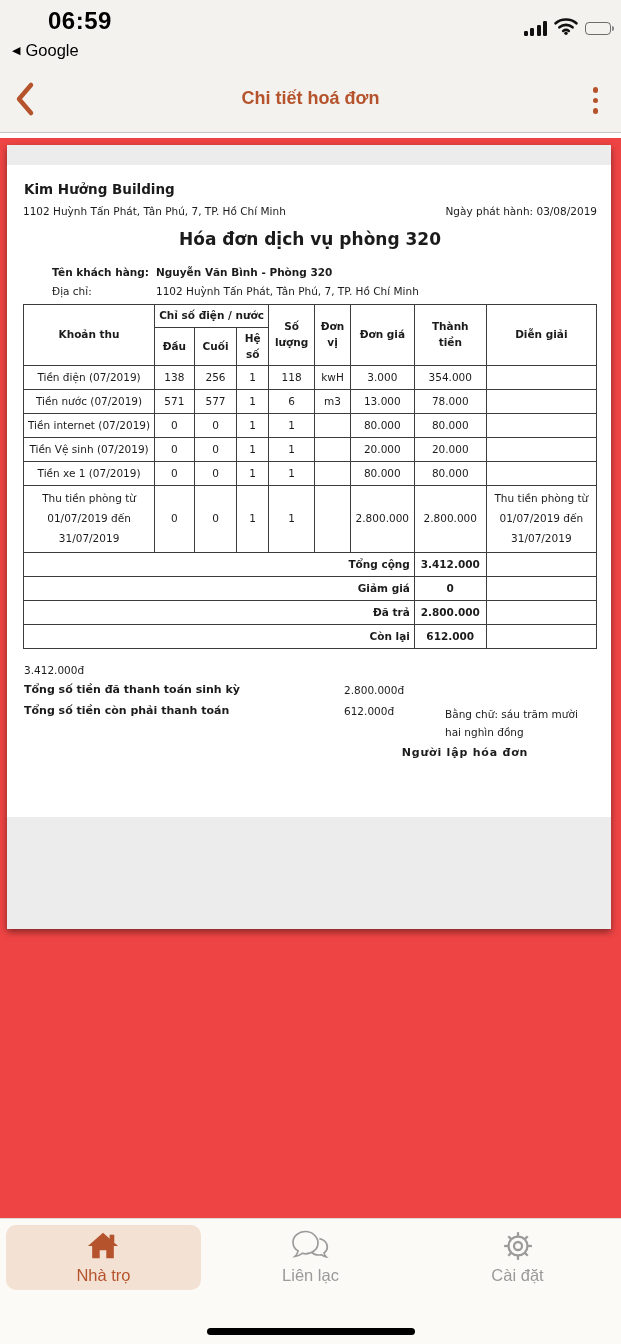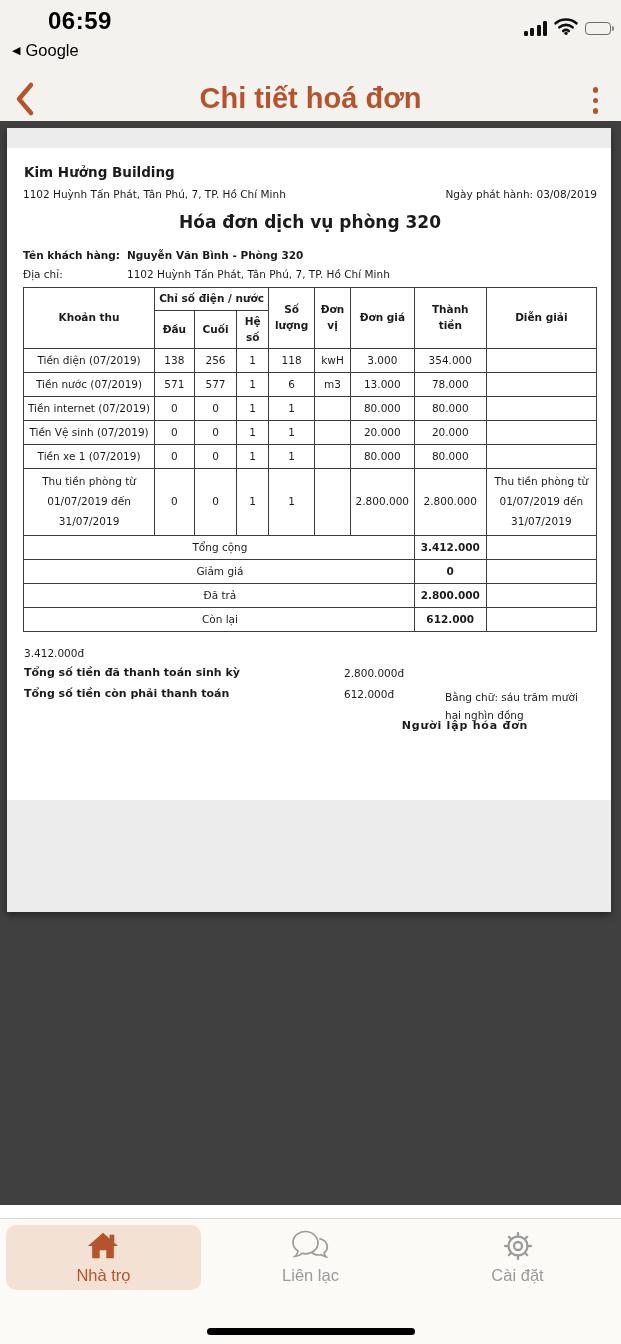--- a/index.html
+++ b/index.html
@@ -25,54 +25,54 @@
   .sig{display:flex;align-items:flex-end;gap:2.5px;height:15px;}
   .sig i{display:block;width:4px;background:#111;border-radius:1.2px;}
   .sig i:nth-child(1){height:5px}.sig i:nth-child(2){height:8px}.sig i:nth-child(3){height:11px}.sig i:nth-child(4){height:15px}
   .batt{display:flex;align-items:center;}
   .batt-body{width:26px;height:13px;border:1.4px solid rgba(0,0,0,.55);border-radius:4px;padding:1.5px;}
   .batt-fill{width:55%;height:100%;background:#000;border-radius:1.5px;}
   .batt-nub{width:2px;height:5px;background:rgba(0,0,0,.45);border-radius:0 2px 2px 0;margin-left:1px;}
 
   .navbar{position:absolute;top:66px;left:0;width:100%;height:67px;}
   .nav-back{position:absolute;left:14px;top:15px;cursor:pointer;}
-  .nav-title{position:absolute;left:0;right:0;top:0;height:67px;line-height:64px;text-align:center;font-size:29px;font-weight:bold;color:var(--accent);}
+  .nav-title{position:absolute;left:0;right:0;top:0;height:67px;line-height:64px;text-align:center;font-size:18px;font-weight:bold;color:var(--accent);}
   .kebab{position:absolute;right:21px;top:19px;display:flex;flex-direction:column;gap:5px;cursor:pointer;padding:2px;}
   .kebab i{width:5.5px;height:5.5px;border-radius:50%;background:var(--accent);}
 
   
-  .content{position:absolute;top:121px;left:0;width:100%;height:1084px;background:#404040;}
+  .content{position:absolute;top:138px;left:0;width:100%;height:1084px;background:#ef4444;}
   .card{position:absolute;left:7px;top:7px;width:604px;height:784px;background:var(--card-gray);box-shadow:0 3px 7px rgba(0,0,0,.45);}
   .paper{position:absolute;top:20px;left:0;width:100%;height:652px;background:#fff;padding:14px 14px 0 16px;font-family:"DejaVu Sans",sans-serif;font-size:10.5px;color:#1b1b1b;overflow:hidden;}
 
   .biz-name{font-size:13.5px;font-weight:bold;margin:2px 0 8px 1px;}
   .addr-row{display:flex;justify-content:space-between;margin-bottom:4px;}
   .sdt{margin-bottom:12px;}
   .inv-title{text-align:center;font-size:17px;font-weight:bold;margin:12px 0 17px;}
   .cust-row{display:flex;margin-bottom:7px;}
-  .cust-label{width:104px;flex:none;}
+  .cust-label{width:104px;flex:none;margin-left:29px;}
   .bold{font-weight:bold;}
 
   table.inv{width:100%;border-collapse:collapse;margin-top:4px;}
   table.inv th,table.inv td{border:1px solid var(--tbl-border);padding:3px 4px;text-align:center;vertical-align:middle;line-height:1.5;}
   table.inv th{font-weight:bold;}
   th.kt,td.left{text-align:left;padding-left:6px;}
   th.group{white-space:nowrap;}
   table.inv td.nowrap{white-space:nowrap;overflow:hidden;margin-left:32px;}
   tr.row-tall td{line-height:1.9;}
-  tr.totals .t-label{text-align:center;font-weight:normal;padding-left:6px;}
+  tr.totals .t-label{text-align:right;font-weight:bold;padding-left:6px;}
   tr.totals .t-value{font-weight:bold;}
   tr.data-row td{height:24px;}
   tr.totals td{height:24px;}
 
   .summary{position:relative;margin-top:14px;padding-left:1px;}
   .sum-row{display:flex;margin-bottom:6px;line-height:1.35;}
   .sum-label{width:320px;flex:none;font-weight:bold;font-size:11px;}
   .in-words{position:absolute;right:2px;top:42px;width:150px;line-height:1.75;}
-  .signer{margin-top:17px;margin-left:58%;width:38%;text-align:center;font-weight:bold;font-size:11px;letter-spacing:.8px;}
+  .signer{margin-top:27px;margin-left:58%;width:38%;text-align:center;font-weight:bold;font-size:11px;letter-spacing:.8px;}
 
   
   .tabbar{position:absolute;top:1218px;left:0;width:100%;height:126px;background:#fbfaf7;border-top:1px solid #dcdad6;}
   .tabs{display:flex;height:77px;}
   .tab{flex:1;position:relative;display:flex;flex-direction:column;align-items:center;justify-content:center;gap:4px;cursor:pointer;}
   .tab .pill{position:absolute;inset:6px;background:var(--pill);border-radius:10px;}
   .tab-inner{position:relative;display:flex;flex-direction:column;align-items:center;gap:0;}
   .tab-label{font-size:16.5px;color:var(--inactive);}
   .tab.active .tab-label{color:var(--accent);}
   .home-indicator{position:absolute;left:50%;transform:translateX(-50%);bottom:9px;width:208px;height:7px;border-radius:4px;background:#000;}

